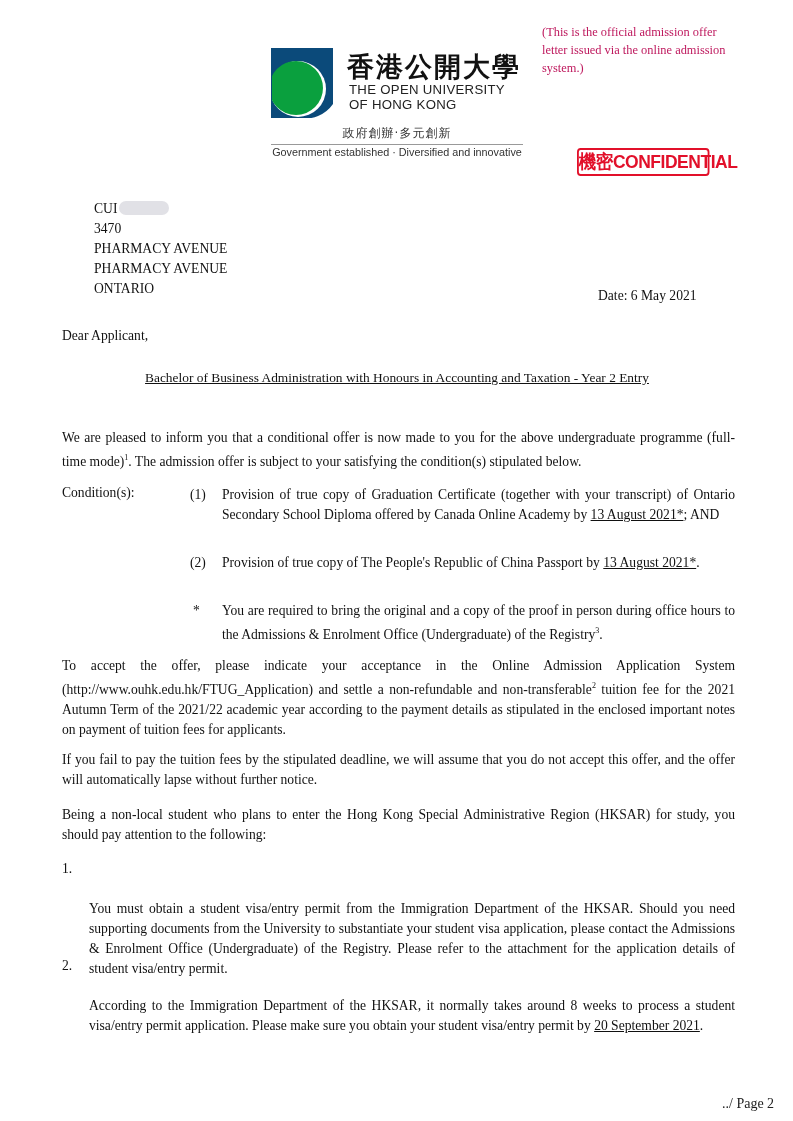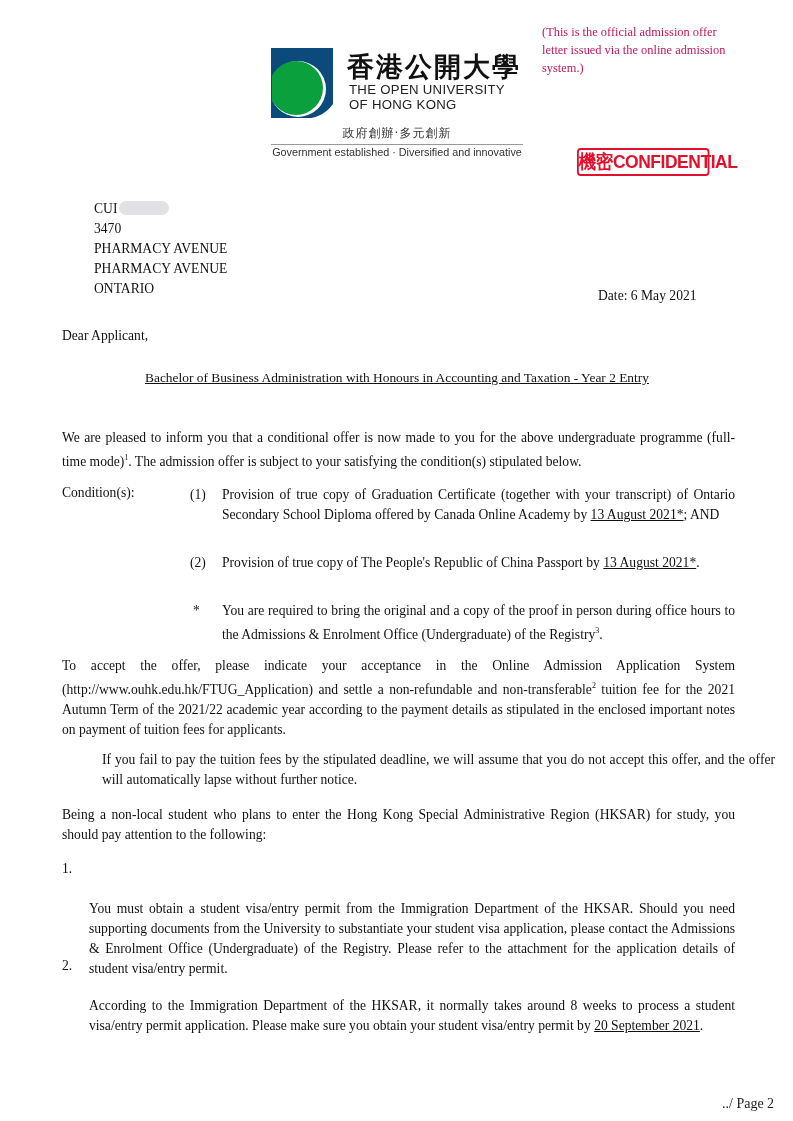--- a/index.html
+++ b/index.html
@@ -45,21 +45,21 @@
   .cond { left: 190px; width: 545px; font-size: 13.6px; line-height: 20px; }
   .cond .num { position: absolute; left: 0; top: 0; width: 30px; }
   .cond .txt { position: absolute; left: 32px; width: 513px; text-align: justify; }
   .cond1 { top: 485px; height: 62px; }
   .cond2 { top: 553px; height: 42px; }
   .cond3 { top: 601px; height: 42px; }
   .bu { font-weight: normal; text-decoration: underline; }
   .b { font-weight: normal; }
 
   .p2 { top: 656px; }
-  .p3 { top: 750px; margin-left: 40px; }
+  .p3 { top: 750px; }
   .p4 { top: 805px; }
 
   .list-item { left: 62px; width: 673px; font-size: 13.6px; line-height: 20px; }
   .list-item .num { position: absolute; left: 0; top: 0; }
   .list-item .txt { position: absolute; left: 27px; width: 646px; text-align: justify; margin-top: 40px; }
   .li1 { top: 859px; height: 82px; }
   .li2 { top: 956px; height: 62px; }
 
   .page-ref { left: 722px; top: 1096px; font-size: 14px; color: #222; }
 </style>

